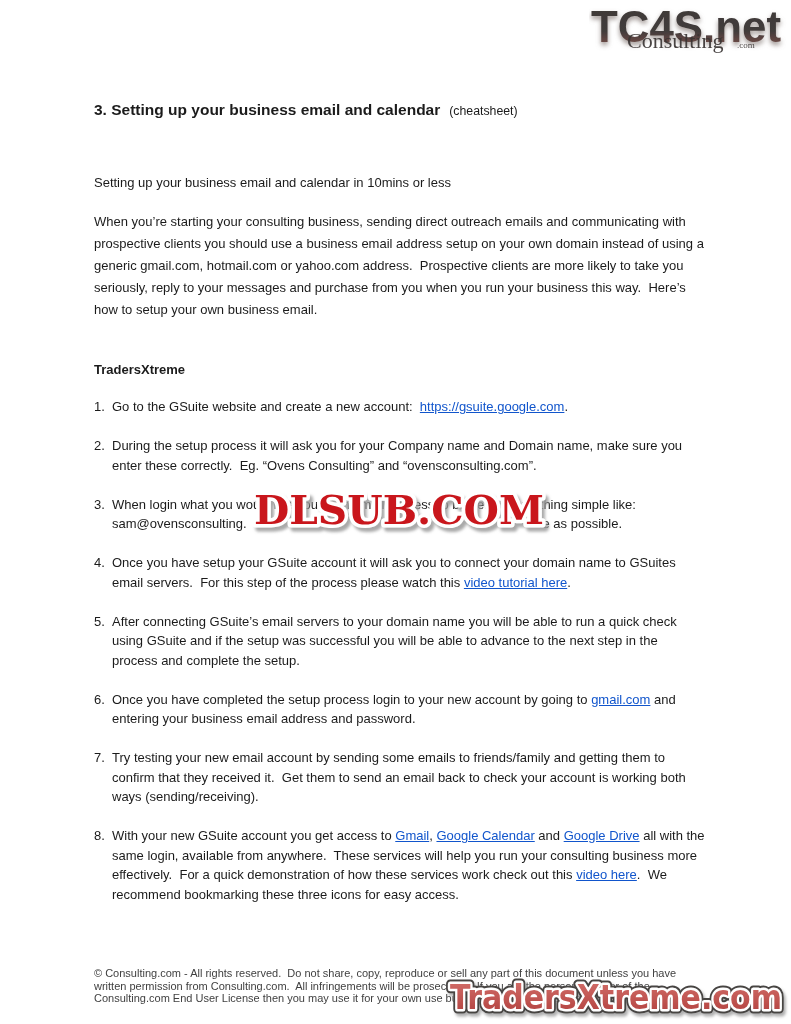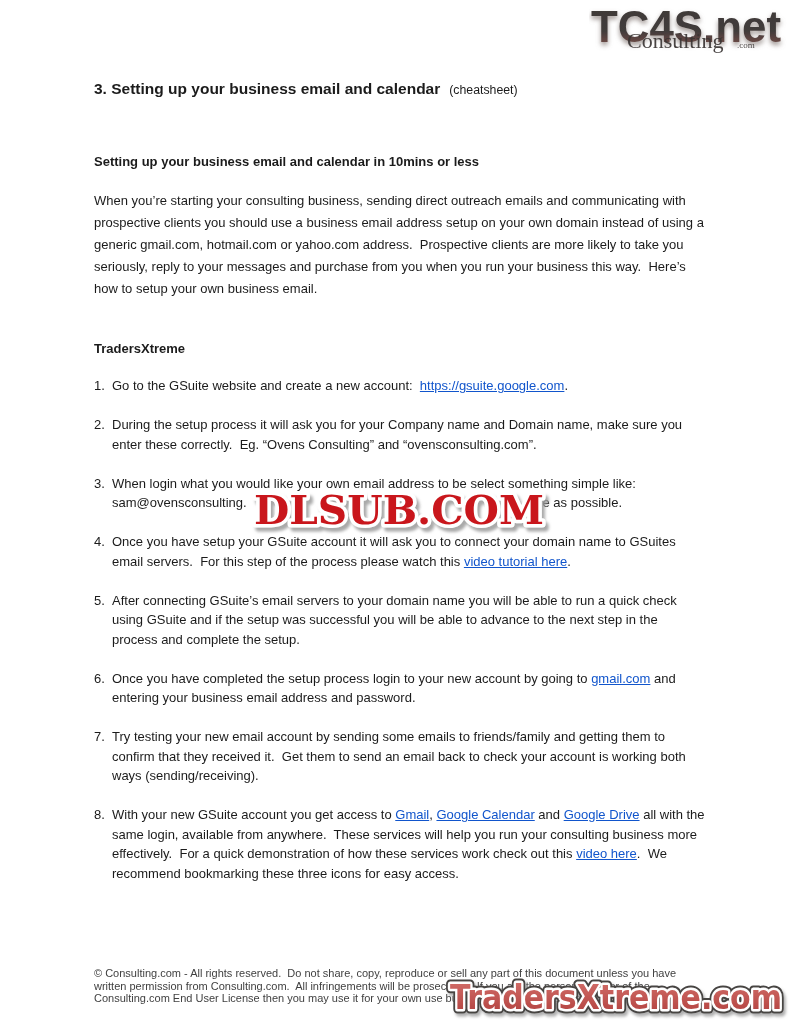--- a/index.html
+++ b/index.html
@@ -6,38 +6,38 @@
   html,body { width:791px; height:1024px; }
   body {
     position:relative;
     background:#ffffff;
     font-family:"Liberation Sans", sans-serif;
     color:#1b1b1b;
     overflow:hidden;
   }
   .content {
     position:relative;
-    padding:79px 85px 0 94px;
+    padding:100px 85px 0 94px;
     width:791px;
   }
   h1.doc-title {
     font-size:15.5px;
     font-weight:bold;
     line-height:20px;
     white-space:nowrap;
   }
   .title-note {
     font-size:12.3px;
     font-weight:normal;
     margin-left:9px;
   }
   .subheading {
     margin-top:52px;
     font-size:13px;
-    font-weight:bold;
+    font-weight:normal;
     line-height:19.5px;
     white-space:pre-wrap;
   }
   .intro {
     margin-top:18px;
     font-size:13px;
     line-height:22px;
     white-space:pre-wrap;
   }
   .instructions-heading {

